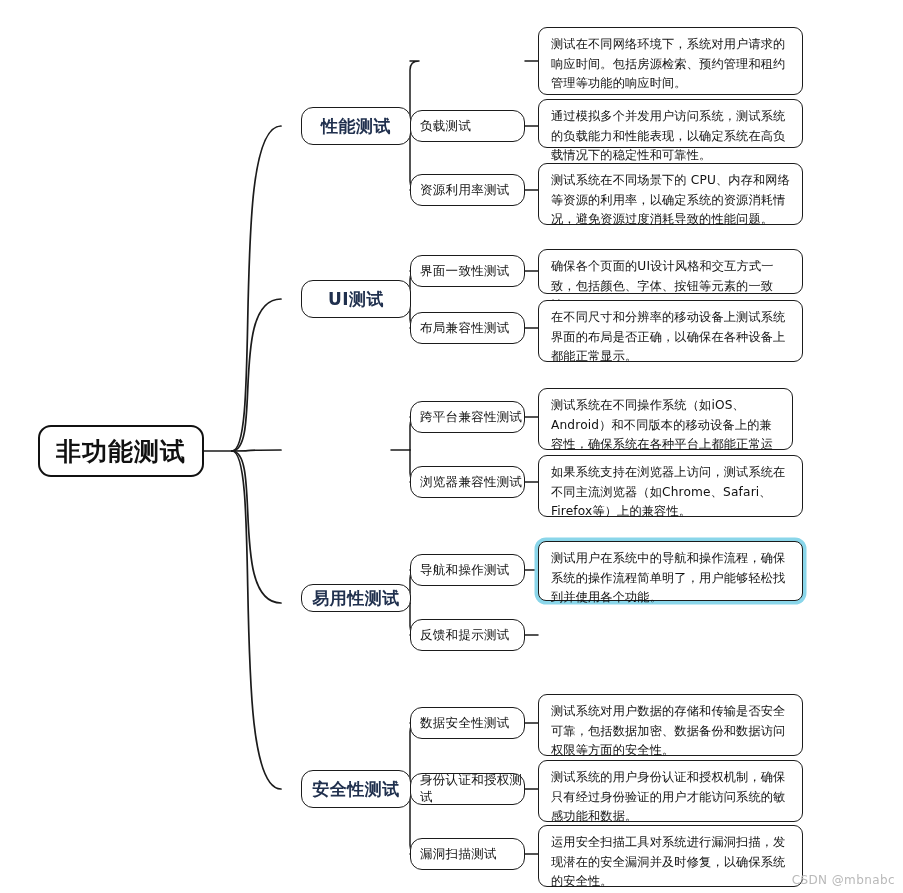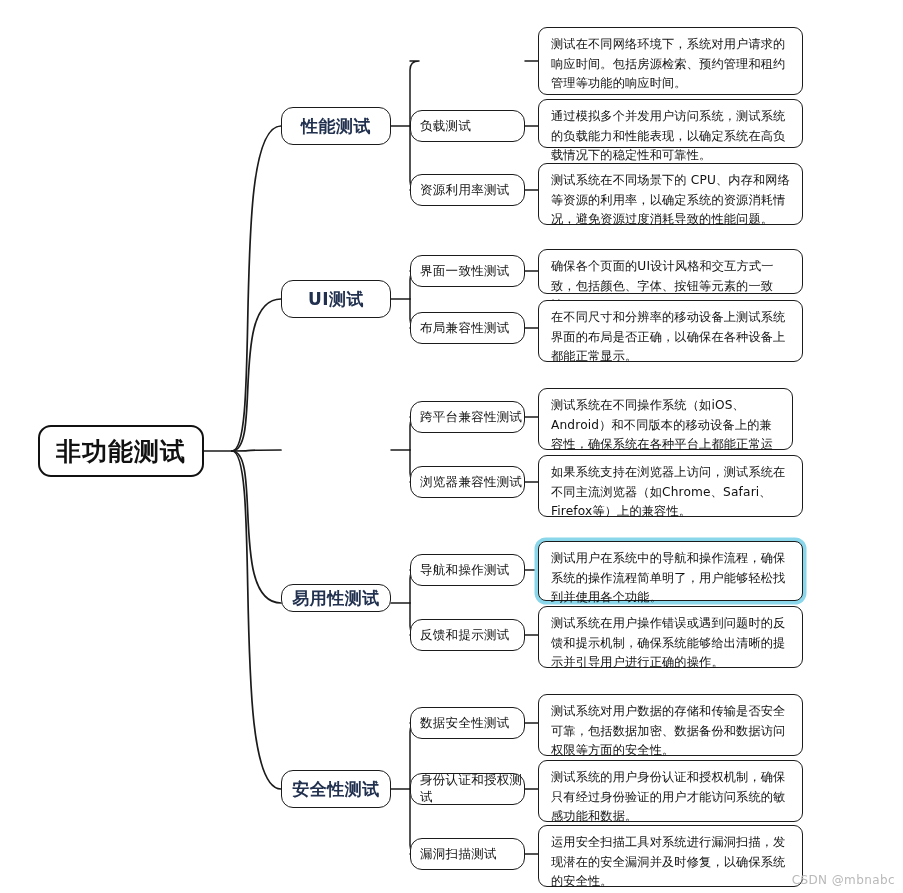--- a/index.html
+++ b/index.html
@@ -13,21 +13,21 @@
   .node{position:absolute;box-sizing:border-box;background:#ffffff;
         border:1.6px solid #1b1b1b;border-radius:11px;display:flex;
         align-items:center;}
 
   
   .root{border-width:2px;border-radius:13px;border-color:#111;
         justify-content:center;}
   .root .txt{font-size:25px;font-weight:bold;color:#111;letter-spacing:1px;}
 
   
-  .branch{justify-content:center;border-width:1.8px;border-radius:12px;}
+  .branch{justify-content:center;border-width:1.8px;border-radius:12px;margin-left:20px;}
   .branch .txt{font-size:17px;font-weight:bold;color:#20304e;letter-spacing:.5px;}
 
   
   .leaf{justify-content:flex-start;padding-left:9px;border-width:1.5px;border-radius:12px;}
   .leaf .txt{font-size:12.5px;color:#111;letter-spacing:.3px;}
 
   
   .desc{align-items:flex-start;padding:7px 9px 6px 12px;border-radius:9px;
         border-width:1.4px;}
   .desc .txt{font-size:12.2px;line-height:19.5px;color:#111;letter-spacing:.15px;
@@ -132,23 +132,20 @@
     </div>
     <div class="node leaf" style="left: 410px; top: 554px; width: 115px; height: 32px;">
       <span class="txt">导航和操作测试</span>
     </div>
     <div class="node desc selected" style="left: 538px; top: 541px; width: 265px; height: 60px;">
       <span class="txt">测试用户在系统中的导航和操作流程，确保系统的操作流程简单明了，用户能够轻松找到并使用各个功能。</span>
     </div>
     <div class="node leaf" style="left: 410px; top: 619px; width: 115px; height: 32px;">
       <span class="txt">反馈和提示测试</span>
     </div>
-    <div class="node desc" style="left: 538px; top: 606px; width: 265px; height: 62px;">
-      <span class="txt">测试系统在用户操作错误或遇到问题时的反馈和提示机制，确保系统能够给出清晰的提示并引导用户进行正确的操作。</span>
-    </div>
     <div class="node branch" style="left: 281px; top: 770px; width: 110px; height: 38px;">
       <span class="txt">安全性测试</span>
     </div>
     <div class="node leaf" style="left: 410px; top: 707px; width: 115px; height: 32px;">
       <span class="txt">数据安全性测试</span>
     </div>
     <div class="node desc" style="left: 538px; top: 694px; width: 265px; height: 62px;">
       <span class="txt">测试系统对用户数据的存储和传输是否安全可靠，包括数据加密、数据备份和数据访问权限等方面的安全性。</span>
     </div>
     <div class="node leaf" style="left: 410px; top: 773px; width: 115px; height: 32px;">

